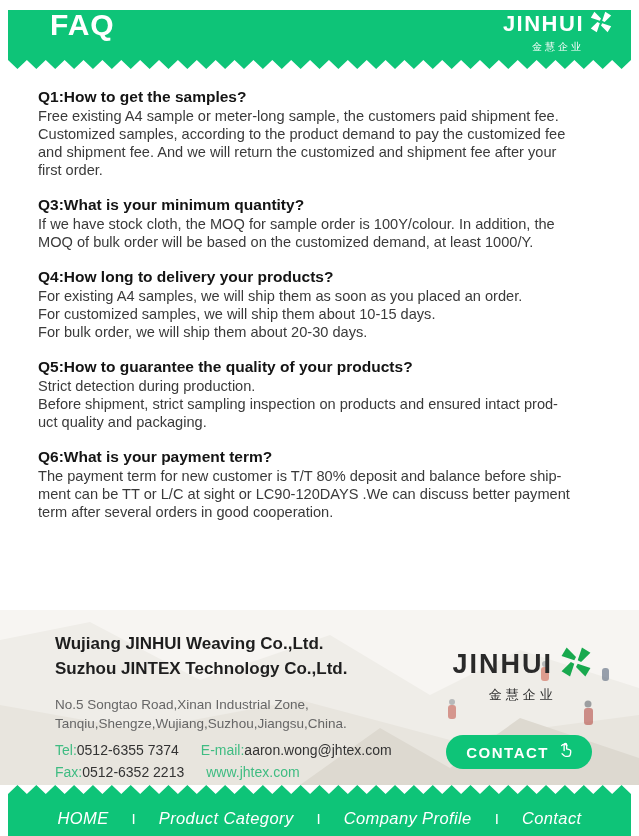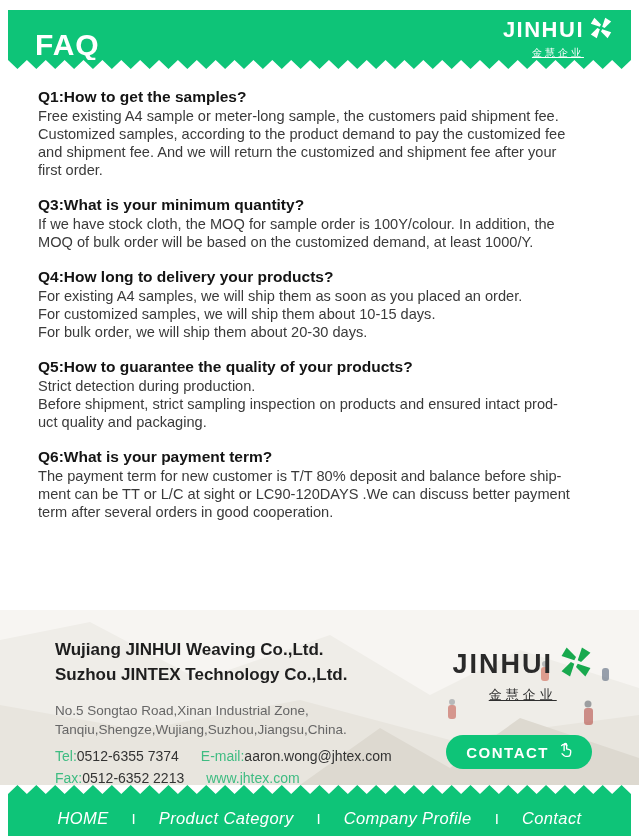--- a/index.html
+++ b/index.html
@@ -9,46 +9,46 @@
     width:639px; height:836px; overflow:hidden;
     background:#ffffff;
     font-family:"Liberation Sans", sans-serif;
   }
   .page { position:relative; width:639px; height:836px; background:#fff; }
 
   
   .header-wrap { margin:10px 8px 0 8px; }
   .header {
     height:50px; background:#0ec478;
-    display:flex; align-items:flex-end; justify-content:space-between;
-    padding:0 18px 0 27px;
+    display:flex; align-items:flex-start; justify-content:space-between;
+    padding:0 18px 0 42px;
   }
   .faq-title { color:#fff; font-size:30px; font-weight:bold; letter-spacing:1px; line-height:1; }
   .brand { text-align:center; }
   .brand-top { display:flex; align-items:center; gap:5px; justify-content:center; }
   .brand-name { color:#fff; font-size:22px; font-weight:bold; letter-spacing:1.5px; line-height:1; }
-  .brand-sub { color:#fff; font-size:10px; letter-spacing:3px; margin-top:2px;text-decoration:underline; }
+  .brand-sub { color:#fff; font-size:10px; letter-spacing:3px; margin-top:2px; }
   svg.zz { display:block; width:100%; height:9px; }
   .zig-under-header { margin:0 8px; }
 
   
   .faq-list { padding:18px 28px 0 38px; }
   .faq-item { margin-bottom:16px; }
   .faq-q { margin:0 0 1px 0; font-size:15.5px; font-weight:bold; color:#141414; line-height:19px; }
   .faq-a { font-size:14.6px; color:#3a3a3a; line-height:18px; }
   .faq-a div { white-space:nowrap; }
 
   
   .footer {
     position:absolute; top:600px; left:0; width:639px; height:175px;
     background:linear-gradient(180deg,#fbfaf9 0%, #f2f0ec 100%);
     overflow:hidden;
   }
   .footer-bg { position:absolute; top:0; left:0; width:639px; height:175px; }
-  .footer-left { position:absolute; left:55px; top:27px; }
+  .footer-left { position:absolute; left:55px; top:21px; }
   .company-line { font-size:17px; font-weight:bold; color:#1e1e1e; line-height:25px; }
   .address { margin-top:14px; }
   .address-line { font-size:13.5px; color:#666; line-height:19px; }
   .contact-rows { margin-top:7px; font-size:14px; line-height:21.5px; color:#333; }
   .lbl { color:#3fbc82; }
   .val { color:#333; }
   .gap { display:inline-block; width:22px; }
   .weblink { color:#3fbc82; text-decoration:none; }
   .maillink { color:#333; text-decoration:none; }
 

